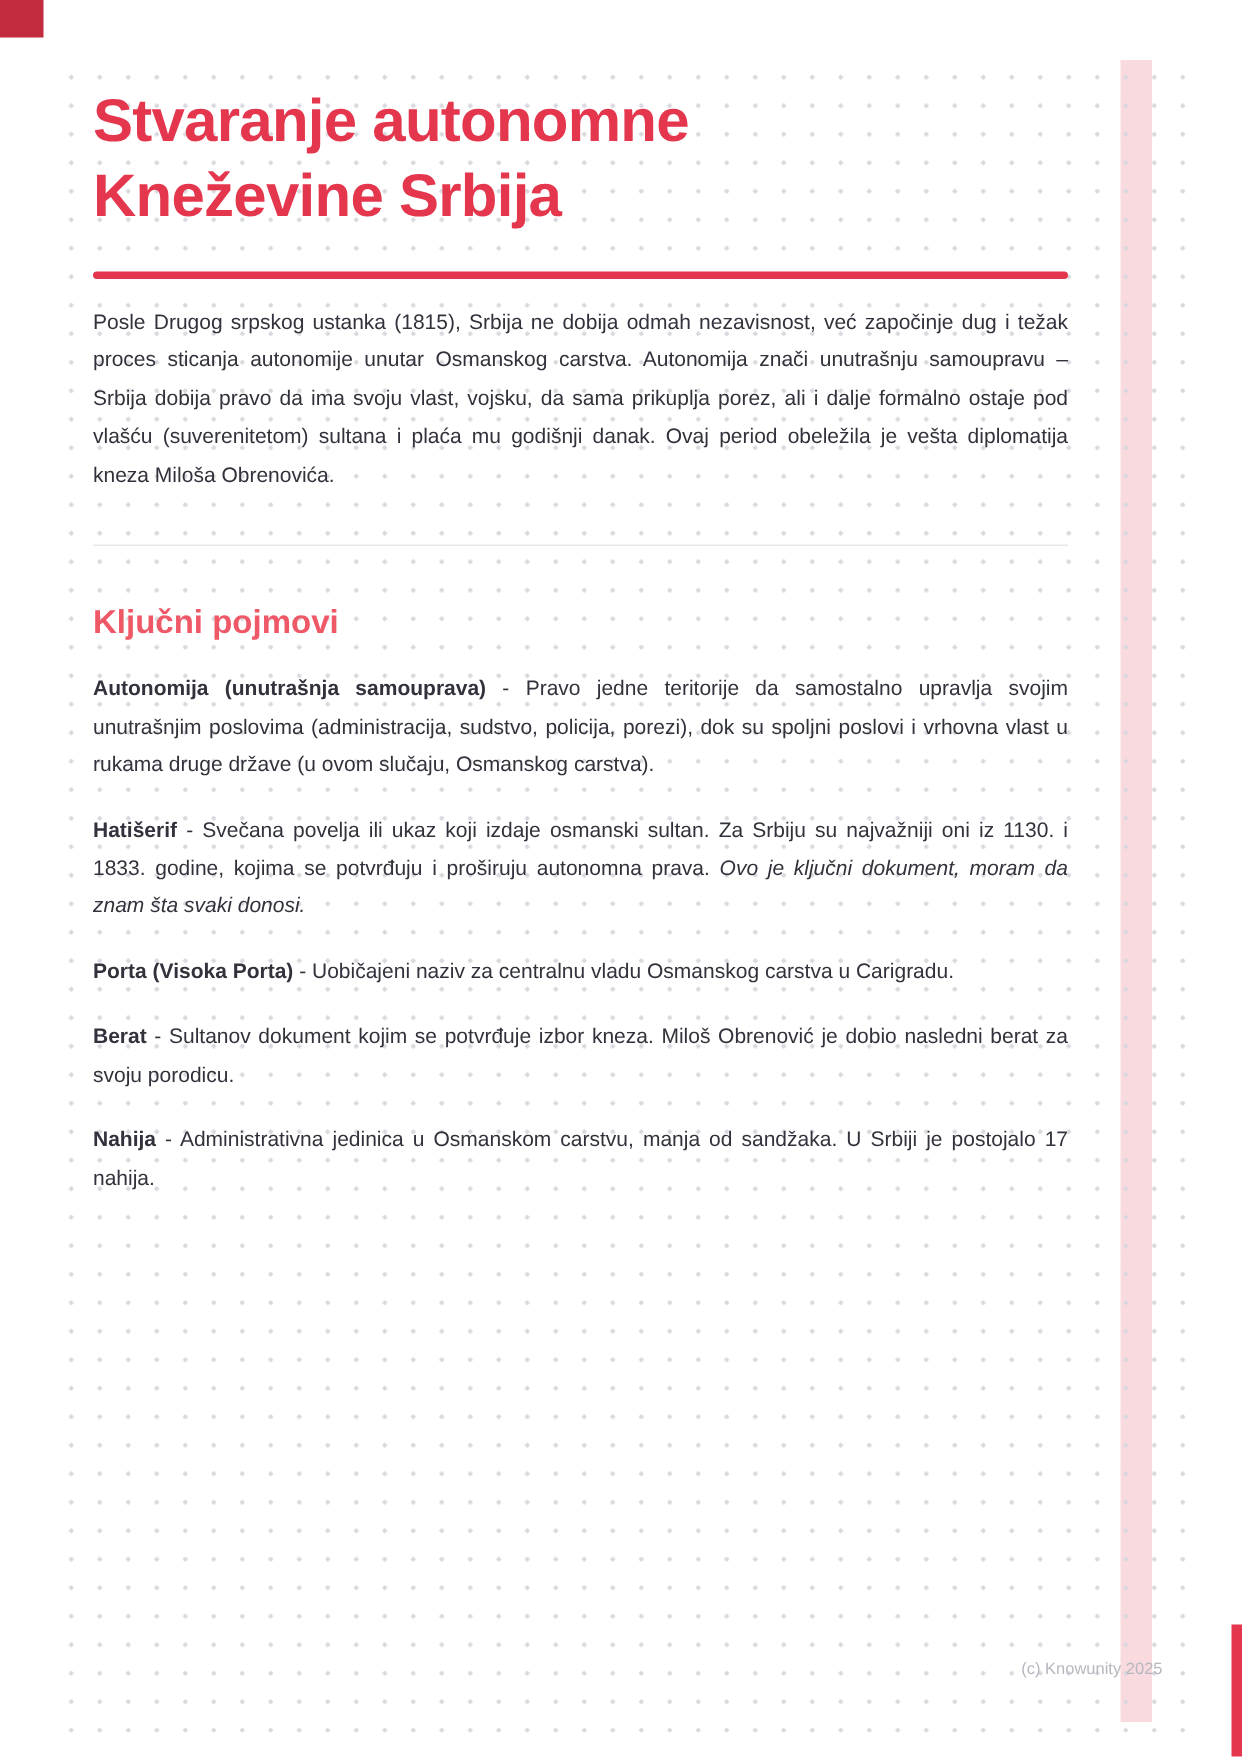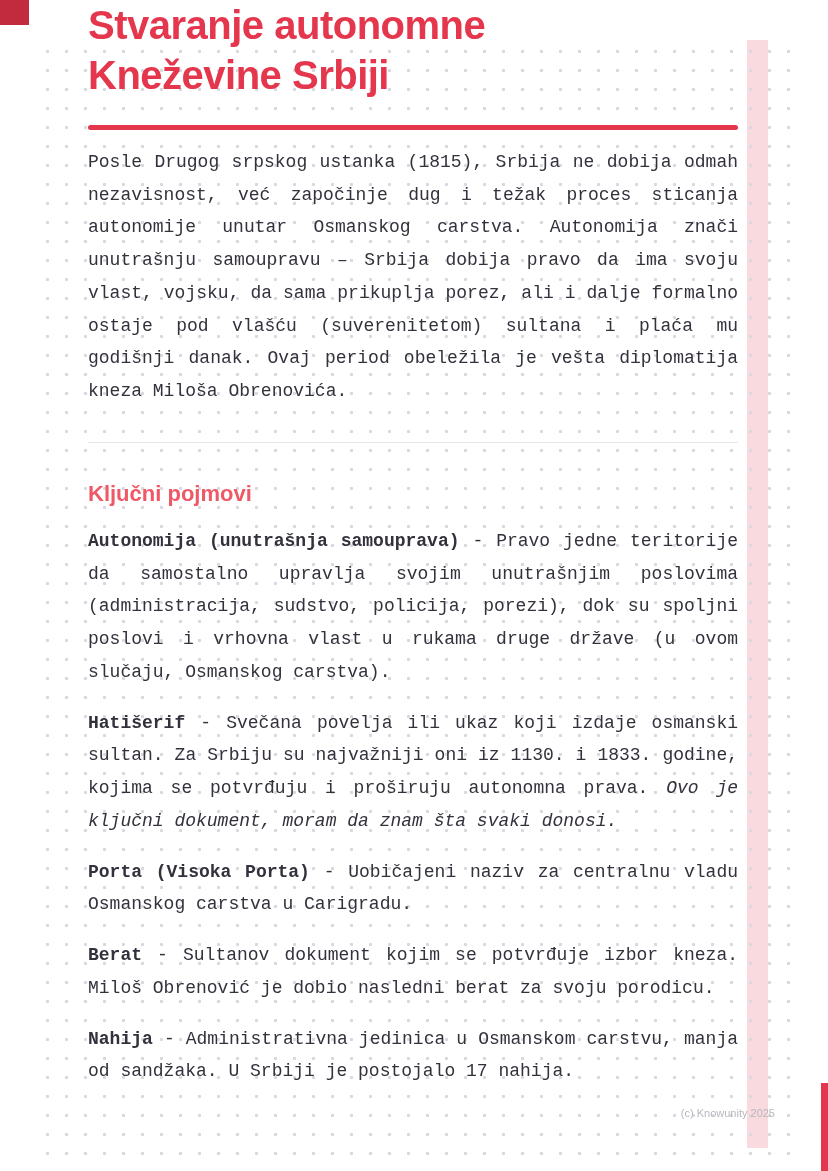--- a/index.html
+++ b/index.html
@@ -41,47 +41,47 @@
     pointer-events: none;
   }
   .edge-mark {
     position: absolute; right: 0; bottom: 0;
     width: 7px; height: 88px;
     background: var(--title_red);
     z-index: 4;
   }
   .content {
     position: relative; z-index: 3;
-    width: 650px; margin-left: 88px;
+    width: 650px; margin-left: 62px;
+    padding-top: 56px;
   }
   .title {
     margin: 0;
     font-size: 40px; font-weight: 800;
     color: var(--title_red);
     line-height: 1.26;
     letter-spacing: -0.5px;
   }
   .rule {
     height: 5px;
     background: var(--title_red);
     border-radius: 3px;
     margin-top: 24px;
   }
   .section-heading {
     font-size: 22px; font-weight: 700;
     color: var(--heading_red);
     margin: 38px 0 0 0;
   }
   .body-text {
-    font-size: 18px;
+    font-size: 14px;
     line-height: 1.82;
     color: var(--text_color);
     text-align: justify;
     margin: 16px 0 0 0;
-    font-family: Liberation Mono, monospace;
   }
   .term { margin-top: 18px; }
   .term strong { font-weight: 700; }
   .term em { font-style: italic; }
   .divider {
     height: 1px;
     background: var(--divider_color);
     margin-top: 34px;
   }
   .footer {
@@ -94,21 +94,21 @@
 </head>
 <body>
 
 <div class="page">
   <div class="corner-mark"></div>
   <div class="side-stripe"></div>
   <div class="dot-grid"></div>
   <div class="edge-mark"></div>
 
   <div class="content">
-    <h1 class="title"><span>Stvaranje autonomne</span><br><span>Kneževine Srbiji</span></h1>
+    <h1 class="title"><span>Stvaranje autonomne</span><br><span>Kneževine Srbija</span></h1>
 
     <div class="rule"></div>
 
 
     <p class="body-text">Posle Drugog srpskog ustanka (1815), Srbija ne dobija odmah nezavisnost, već započinje dug i težak proces sticanja autonomije unutar Osmanskog carstva. Autonomija znači unutrašnju samoupravu – Srbija dobija pravo da ima svoju vlast, vojsku, da sama prikuplja porez, ali i dalje formalno ostaje pod vlašću (suverenitetom) sultana i plaća mu godišnji danak. Ovaj period obeležila je vešta diplomatija kneza Miloša Obrenovića.</p>
 
     <div class="divider"></div>
 
     <h2 class="section-heading">Ključni pojmovi</h2>
 

